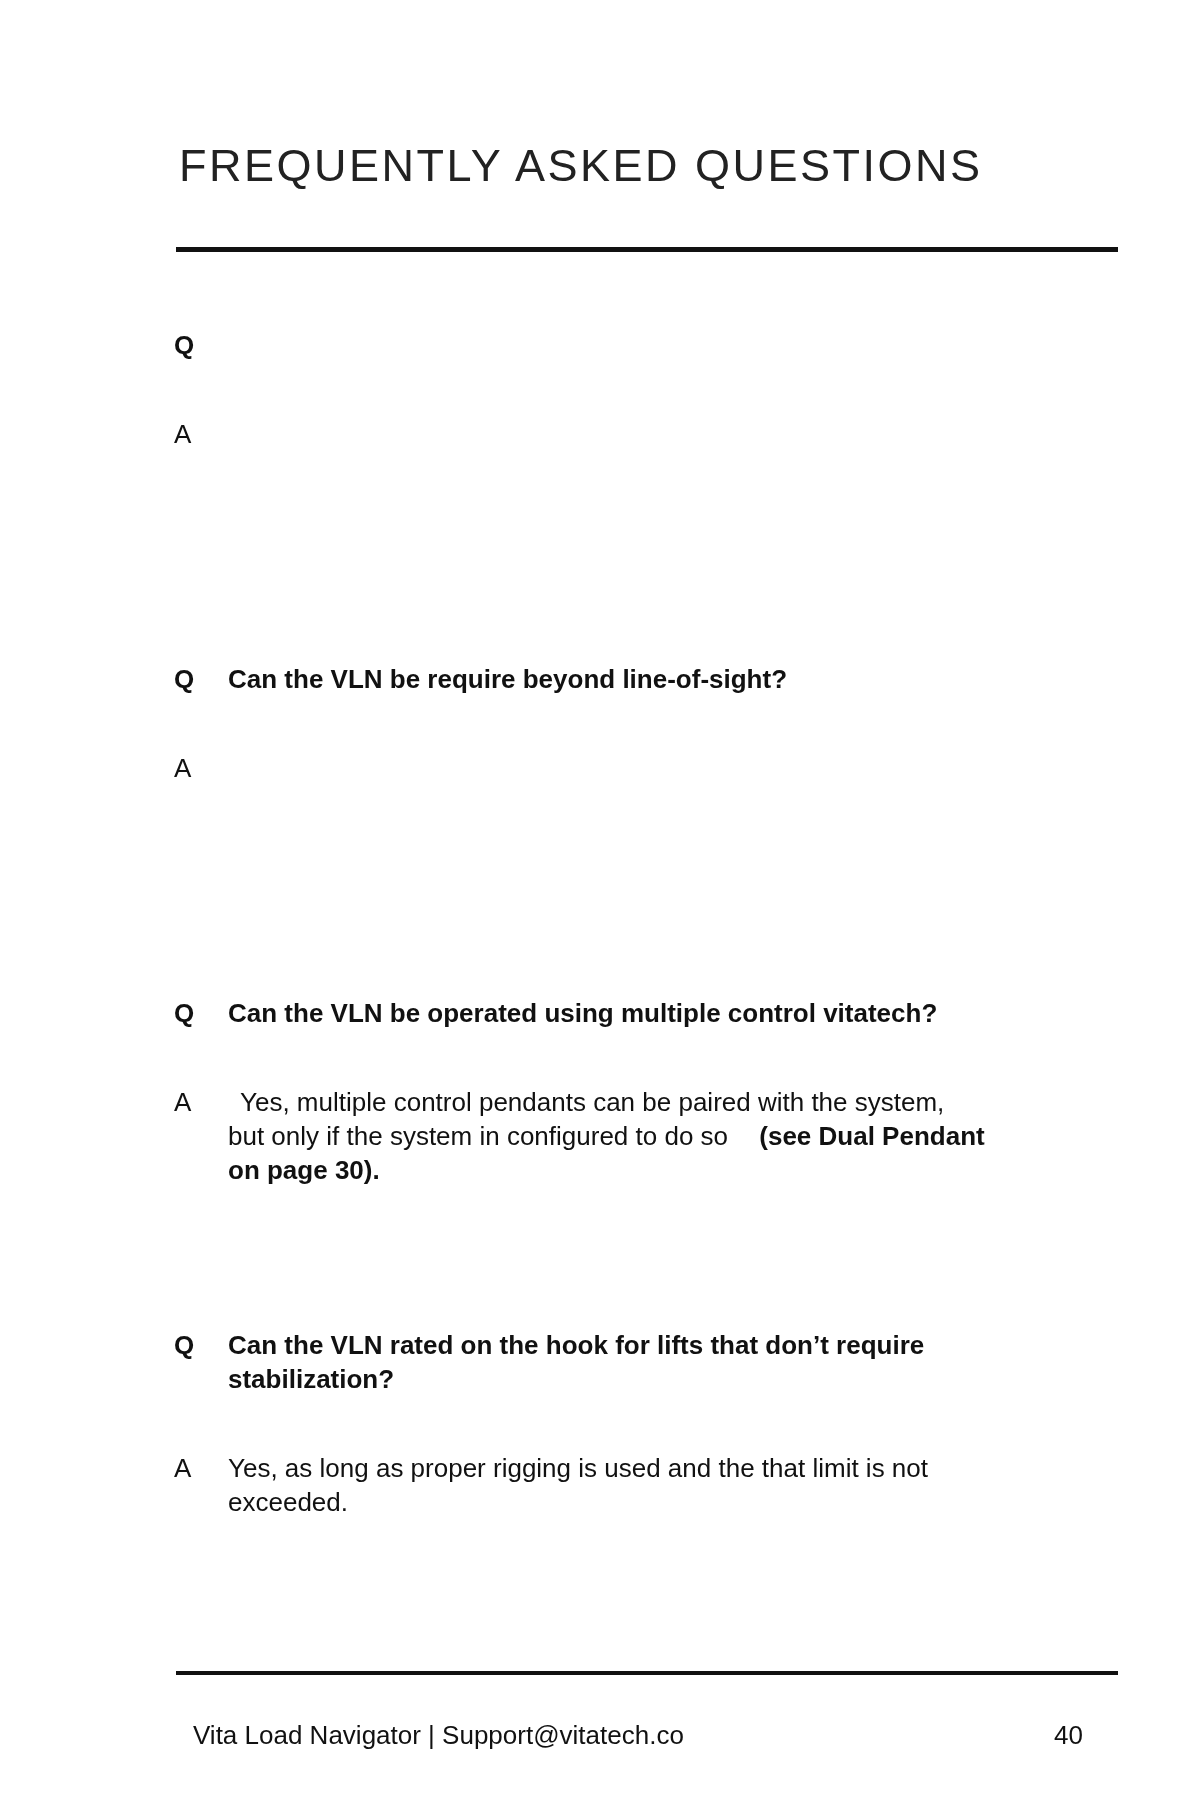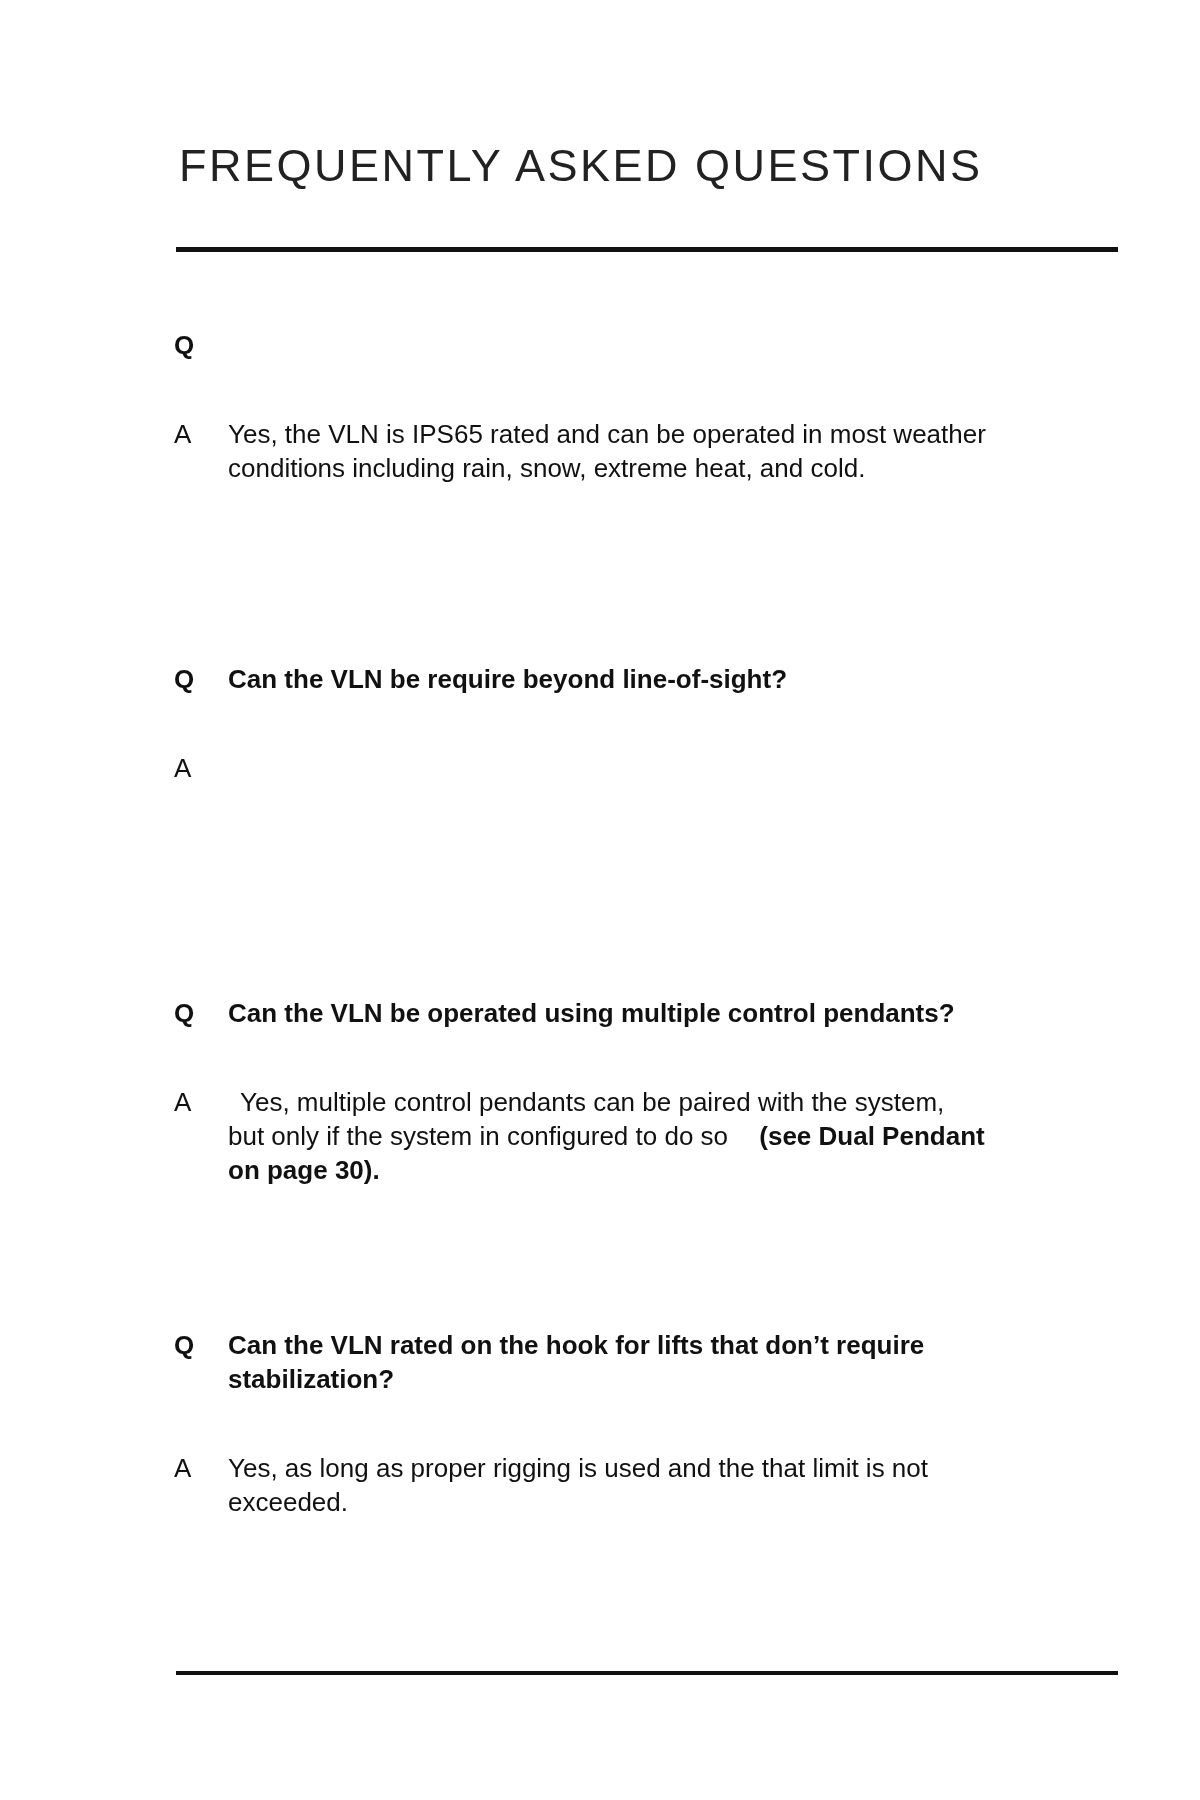--- a/index.html
+++ b/index.html
@@ -74,39 +74,37 @@
 
   <h1 class="doc-title">FREQUENTLY ASKED QUESTIONS</h1>
   <div class="rule rule-top"></div>
 
   <section class="qa qa-1">
     <div class="q-row">
       <span class="qa-label">Q</span>
     </div>
     <div class="a-row">
       <span class="qa-label">A</span>
-      <span class="qa-text">Yes, the VLN is IPS65 rated and can be operated in most weather
-conditions including rain, snow, extreme heat, and cold.</span>
     </div>
   </section>
 
   <section class="qa qa-2">
     <div class="q-row">
       <span class="qa-label">Q</span>
       <span class="qa-text">Can the VLN be require beyond line-of-sight?</span>
     </div>
     <div class="a-row">
       <span class="qa-label">A</span>
     </div>
   </section>
 
   <section class="qa qa-3">
     <div class="q-row">
       <span class="qa-label">Q</span>
-      <span class="qa-text">Can the VLN be operated using multiple control pendants?</span>
+      <span class="qa-text">Can the VLN be operated using multiple control vitatech?</span>
     </div>
     <div class="a-row">
       <span class="qa-label">A</span>
       <span class="qa-text"><span>Yes, multiple control pendants can be paired with the system,
 but only if the system in configured to do so </span><span class="bold-inline">(see Dual Pendant
 on page 30).</span></span>
     </div>
   </section>
 
   <section class="qa qa-4">
@@ -116,14 +114,18 @@
 stabilization?</span>
     </div>
     <div class="a-row">
       <span class="qa-label">A</span>
       <span class="qa-text">Yes, as long as proper rigging is used and the that limit is not
 exceeded.</span>
     </div>
   </section>
 
   <div class="rule rule-bottom"></div>
+  <div class="footer-row">
+    <span>Vita Load Navigator | Support@vitatech.co</span>
+    <span>40</span>
+  </div>
 
 </div>
 
 </body></html>

